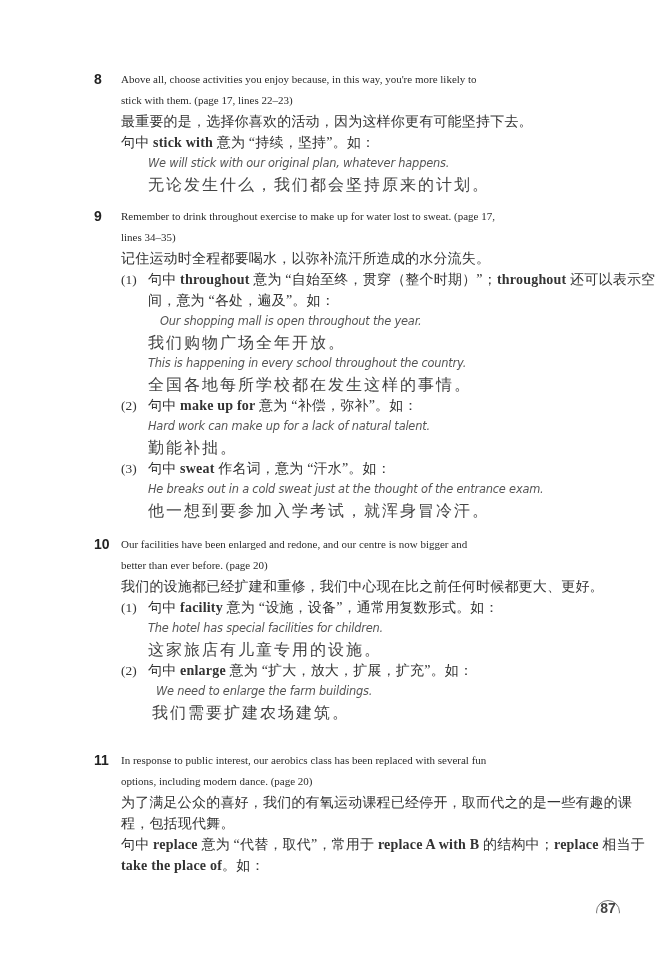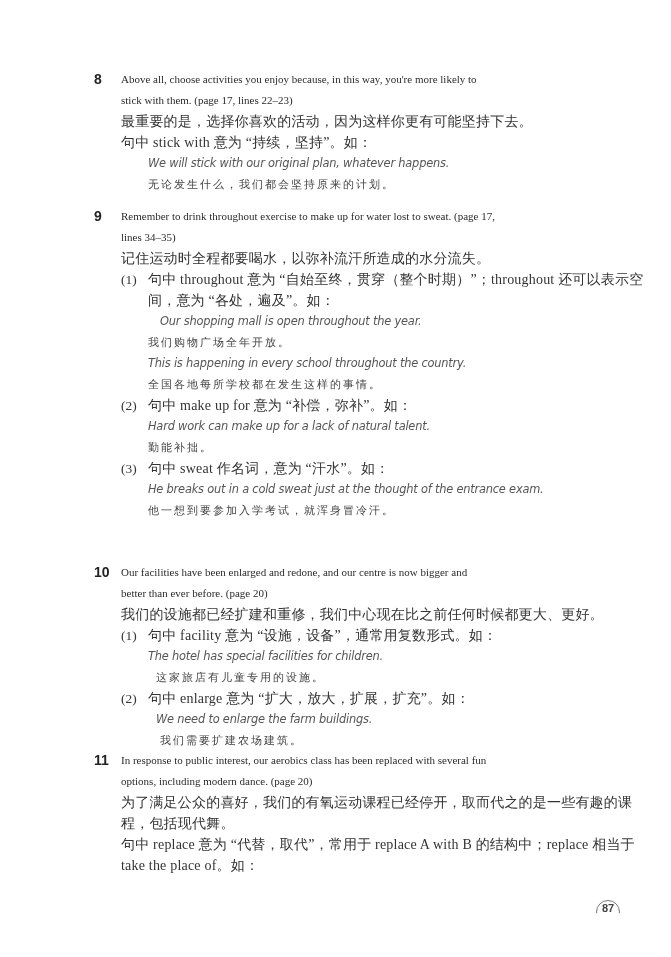--- a/index.html
+++ b/index.html
@@ -13,38 +13,38 @@
   .page { position: absolute; left: 0; top: 0; width: 671px; height: 957px; }
   .entry { position: absolute; left: 94px; width: 500px; }
   .num {
     position: absolute; left: 0; top: 0;
     font-family: "Liberation Sans", "DejaVu Sans", sans-serif;
     font-weight: bold; font-size: 14px; line-height: 21px; color: #222;
   }
   .body { margin-left: 27px; }
   .line { font-size: 11px; line-height: 21px; white-space: nowrap; color: #2b2b2b; }
   .zh { font-size: 14px; line-height: 21px; white-space: nowrap; color: #333; letter-spacing: 0.2px; }
-  .zh b, .line b { font-weight: normal; }
+  .zh b, .line b { font-weight: bold; }
   .ex {
     margin-left: 27px;
     font-family: "DejaVu Sans", sans-serif; font-style: italic;
     font-size: 11.4px; line-height: 21px; white-space: nowrap; color: #555; letter-spacing: -0.2px;
   }
-  .exzh { margin-left: 27px; font-size: 11px; line-height: 21px; white-space: nowrap; color: #444; letter-spacing: 2px; }
+  .exzh { margin-left: 27px; font-size: 16px; line-height: 21px; white-space: nowrap; color: #444; letter-spacing: 2px; }
   .sub { position: relative; }
   .sub .lab {
     position: absolute; left: 0; top: 0;
     font-size: 13.4px; line-height: 21px; color: #333;
   }
   .sub .content { margin-left: 27px; }
   .sub .ex, .sub .exzh { margin-left: 27px; }
   .pagenum {
     position: absolute; left: 596px; top: 900px;
     width: 22px; height: 22px; border: 1.2px solid #777; border-radius: 50%;
-    font-family: "Liberation Sans", sans-serif; font-size: 11px; font-weight: bold;
+    font-family: "Liberation Sans", sans-serif; font-size: 14px; font-weight: bold;
     color: #444; text-align: center; line-height: 14px;
     clip-path: inset(0 0 45% 0);
   }
 </style>
 </head>
 <body>
 
 <div class="page">
 
   <div class="entry" style="top:69px;">
@@ -91,42 +91,42 @@
         <div class="lab">(3)</div>
         <div class="content">
           <div class="zh"><span>句中 </span><b>sweat</b><span> 作名词，意为 “汗水”。如：</span></div>
           <div class="ex" style="margin-left:0">He breaks out in a cold sweat just at the thought of the entrance exam.</div>
           <div class="exzh" style="margin-left:0">他一想到要参加入学考试，就浑身冒冷汗。</div>
         </div>
       </div>
     </div>
   </div>
 
-  <div class="entry" style="top:562px;">
+  <div class="entry" style="top:534px;">
     <div class="num">10</div>
     <div class="body">
       <div class="line">Our facilities have been enlarged and redone, and our centre is now bigger and</div>
       <div class="line">better than ever before.  (page 20)</div>
       <div class="zh">我们的设施都已经扩建和重修，我们中心现在比之前任何时候都更大、更好。</div>
 
       <div class="sub">
         <div class="lab">(1)</div>
         <div class="content">
           <div class="zh"><span>句中 </span><b>facility</b><span> 意为 “设施，设备”，通常用复数形式。如：</span></div>
           <div class="ex" style="margin-left:0">The hotel has special facilities for children.</div>
-          <div class="exzh" style="margin-left:8px">这家旅店有儿童专用的设施。</div>
+          <div class="exzh" style="margin-left:0">这家旅店有儿童专用的设施。</div>
         </div>
       </div>
 
       <div class="sub">
         <div class="lab">(2)</div>
         <div class="content">
           <div class="zh"><span>句中 </span><b>enlarge</b><span> 意为 “扩大，放大，扩展，扩充”。如：</span></div>
           <div class="ex" style="margin-left:8px">We need to enlarge the farm buildings.</div>
-          <div class="exzh" style="margin-left:12px">我们需要扩建农场建筑。</div>
+          <div class="exzh" style="margin-left:4px">我们需要扩建农场建筑。</div>
         </div>
       </div>
     </div>
   </div>
 
   <div class="entry" style="top:750px;">
     <div class="num">11</div>
     <div class="body">
       <div class="line">In response to public interest, our aerobics class has been replaced with several fun</div>
       <div class="line">options, including modern dance. (page 20)</div>

